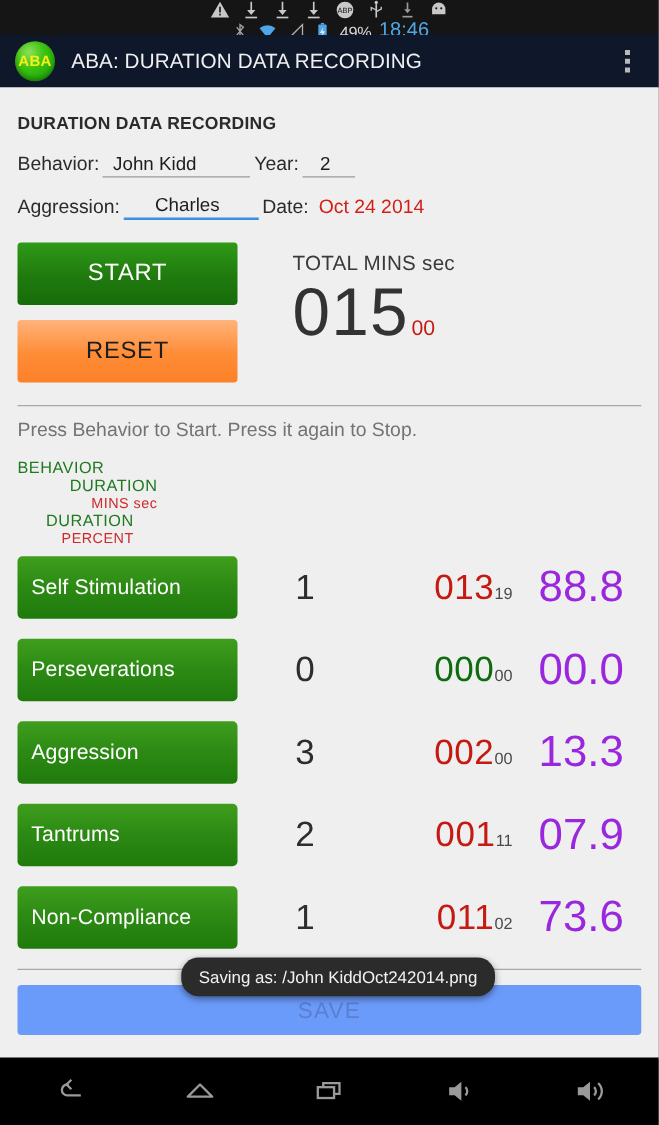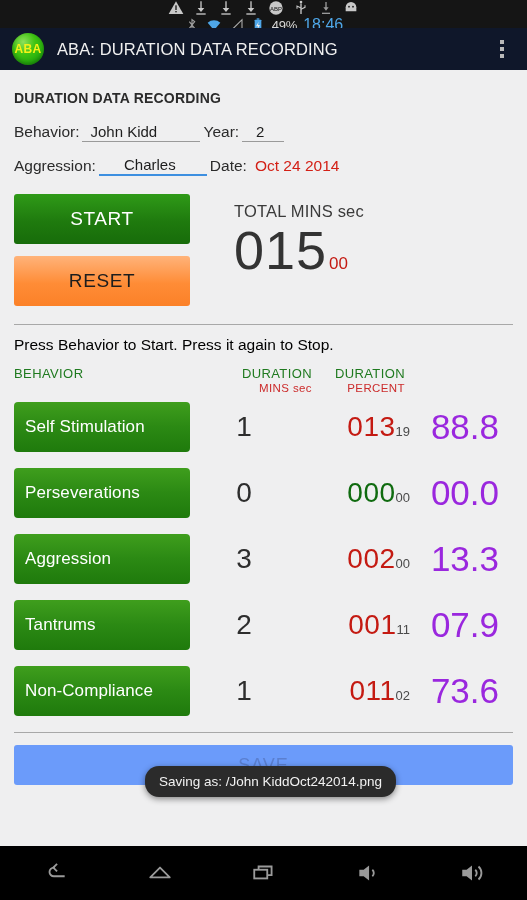--- a/index.html
+++ b/index.html
@@ -77,24 +77,24 @@
     color: #1d1d1d; margin-top: 12px; }
 
   .timer { margin-left: 44px; padding-top: 8px; }
   .timer-label { font-size: 16.5px; color: #3a3a3a; letter-spacing: 0.2px; }
   .timer-val { margin-top: 2px; display: flex; align-items: baseline; }
   .timer-min { font-size: 54px; color: #333333; letter-spacing: 1px; line-height: 1; }
   .timer-sec { font-size: 17px; color: #c41a12; margin-left: 2px; }
 
   .hr { height: 1px; background: #a8a8a8; margin-top: 18px; }
 
-  .hint { font-size: 15.5px; color: #000000; margin-top: 11px; }
-
-  
-  .thead { display: flex; margin-top: 12px; }
+  .hint { font-size: 15.5px; color: #737373; margin-top: 11px; }
+
+  
+  .thead { display: flex; margin-top: 12px; flex-direction: column; }
   .th { font-size: 13px; color: #1f7a1f; letter-spacing: 0.4px; }
   .th .sub { display: block; color: #cc2b2b; font-size: 11.5px; margin-top: 1px; }
   .c-behavior { width: 186px; }
   .c-episodes { width: 108px; text-align: center; }
   .c-dur { width: 112px; text-align: right; }
   .c-pct { width: 93px; text-align: right; }
 
   .row { display: flex; align-items: center; height: 66px; }
   .behbtn {
     width: 176px; height: 50px; border: none; border-radius: 4px;

